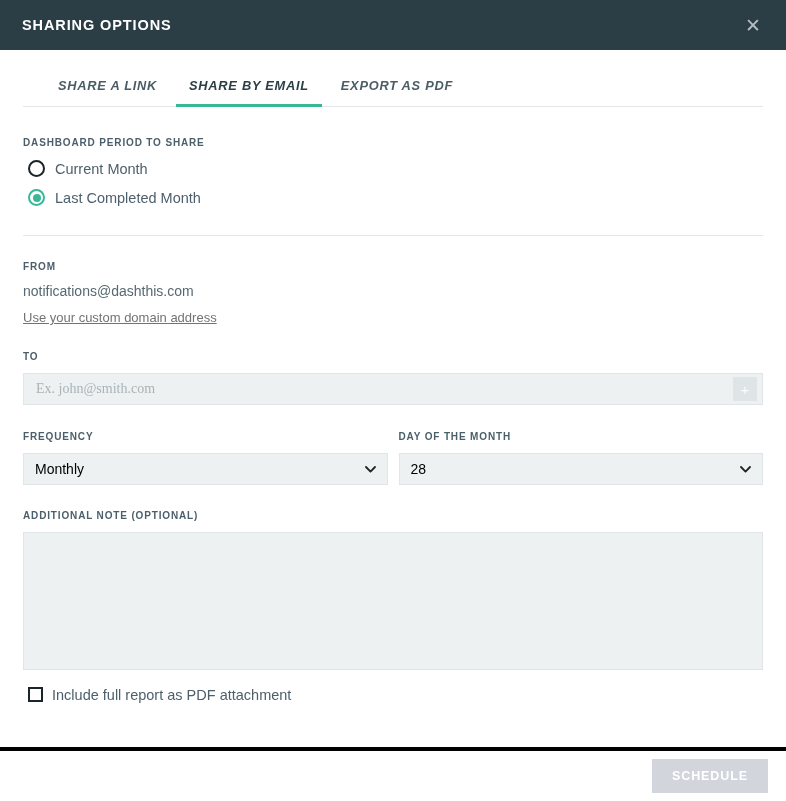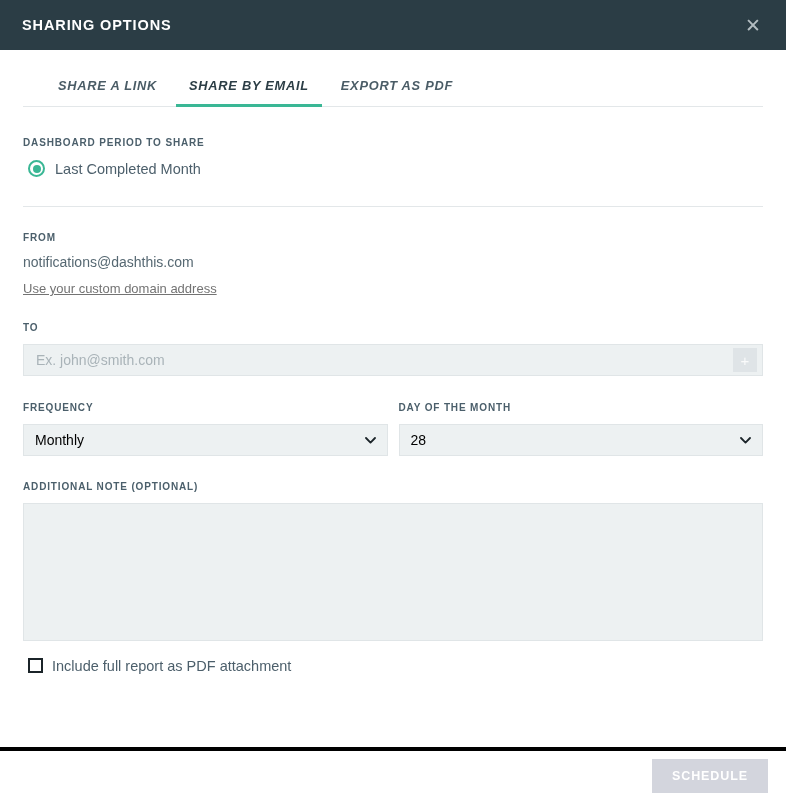--- a/index.html
+++ b/index.html
@@ -166,21 +166,21 @@
   }
   .to-input {
     border: 0;
     background: transparent;
     outline: none;
     flex: 1;
     height: 100%;
     padding: 0 12px;
     font-size: 14px;
     color: #566872;
-    font-family: Liberation Sans, sans-serif;
+    font-family: Liberation Serif, serif;
   }
   .to-input::placeholder { color: #a9b3b8; }
   .add-recipient-btn {
     width: 24px;
     height: 24px;
     margin-right: 5px;
     background: #dfe4e7;
     border: 0;
     cursor: pointer;
     color: #fafbfb;
@@ -303,20 +303,24 @@
     <div class="tab">EXPORT AS PDF</div>
   </div>
   <div class="tabs-underline"></div>
 </div>
 
 <div class="modal-body">
 
   <div class="period-block">
     <div class="section-label">DASHBOARD PERIOD TO SHARE</div>
 
+    <div class="radio-row">
+      <span class="radio-mark"></span>
+      <span class="radio-label">Current Month</span>
+    </div>
 
     <div class="radio-row selected">
       <span class="radio-mark"></span>
       <span class="radio-label">Last Completed Month</span>
     </div>
   </div>
 
   <div class="divider"></div>
 
   <div class="from-block">

